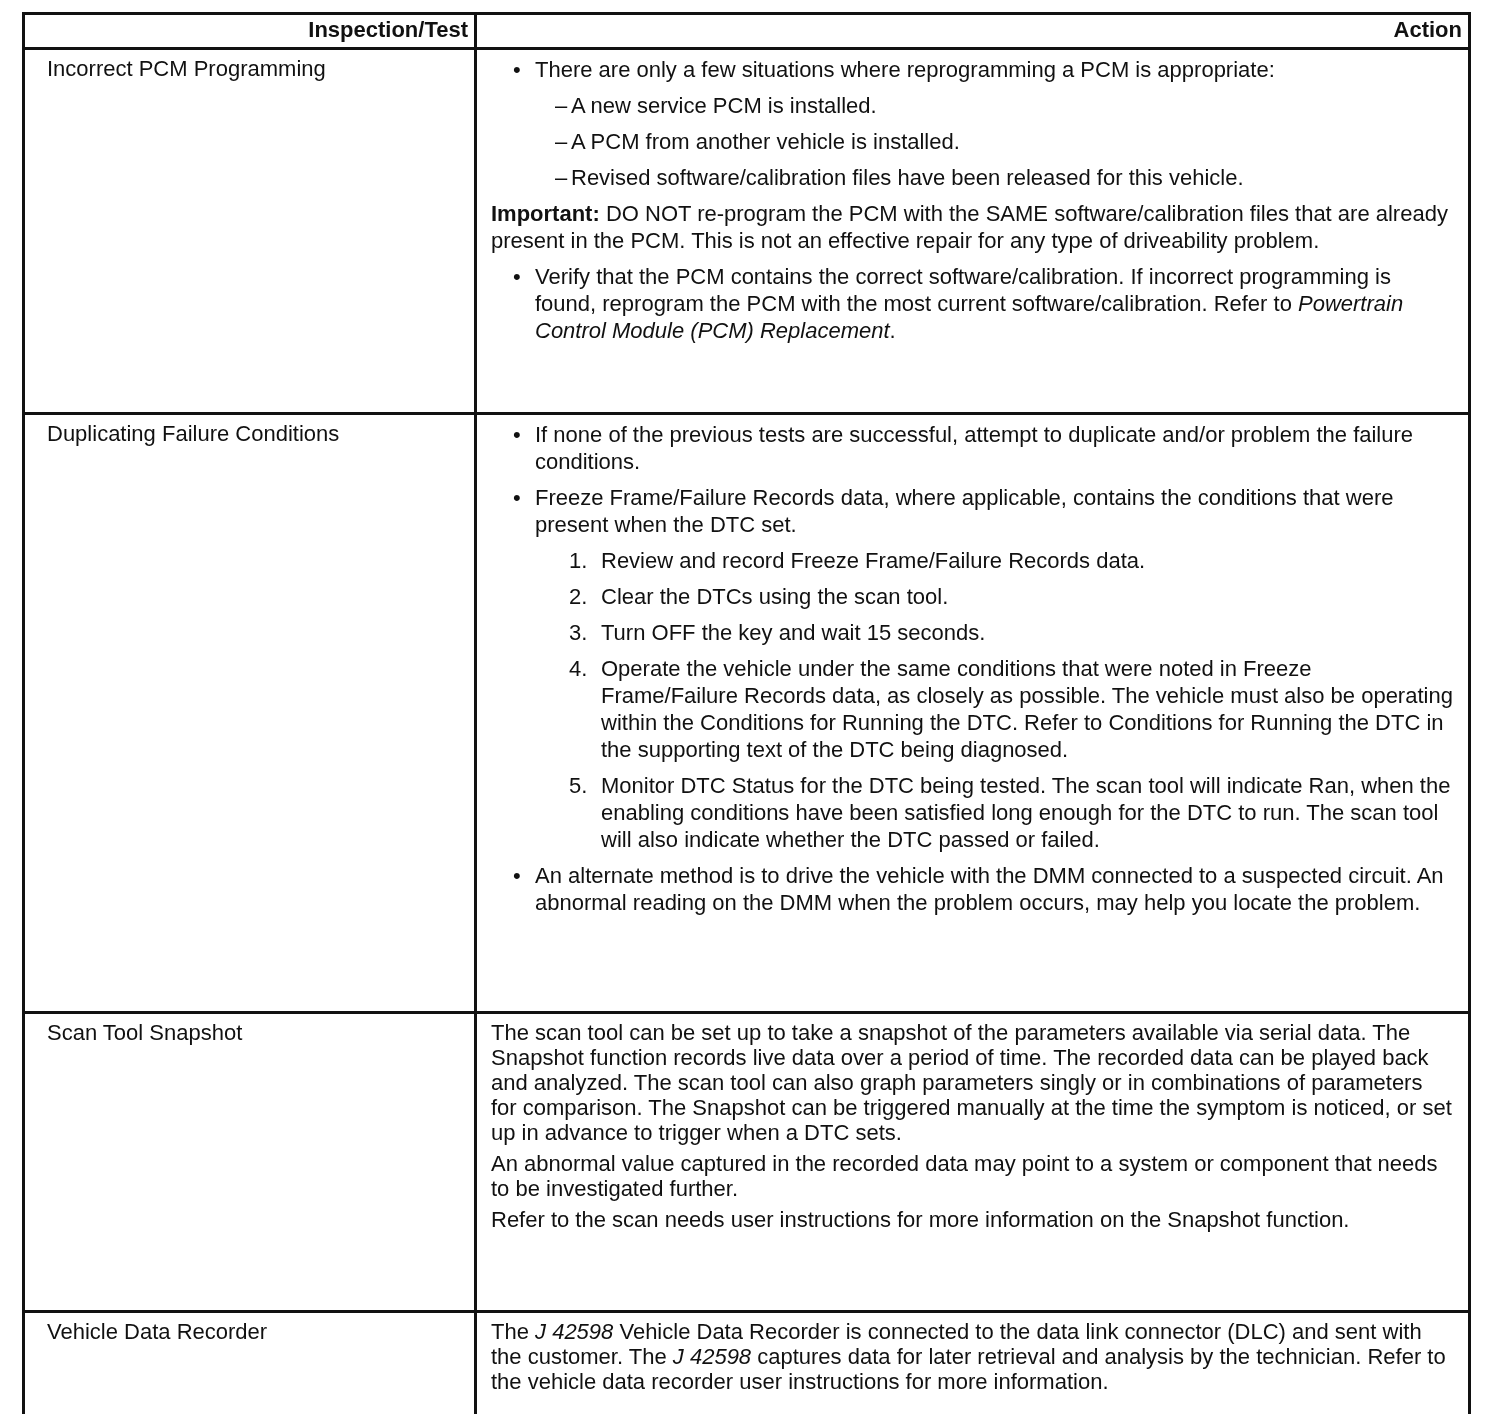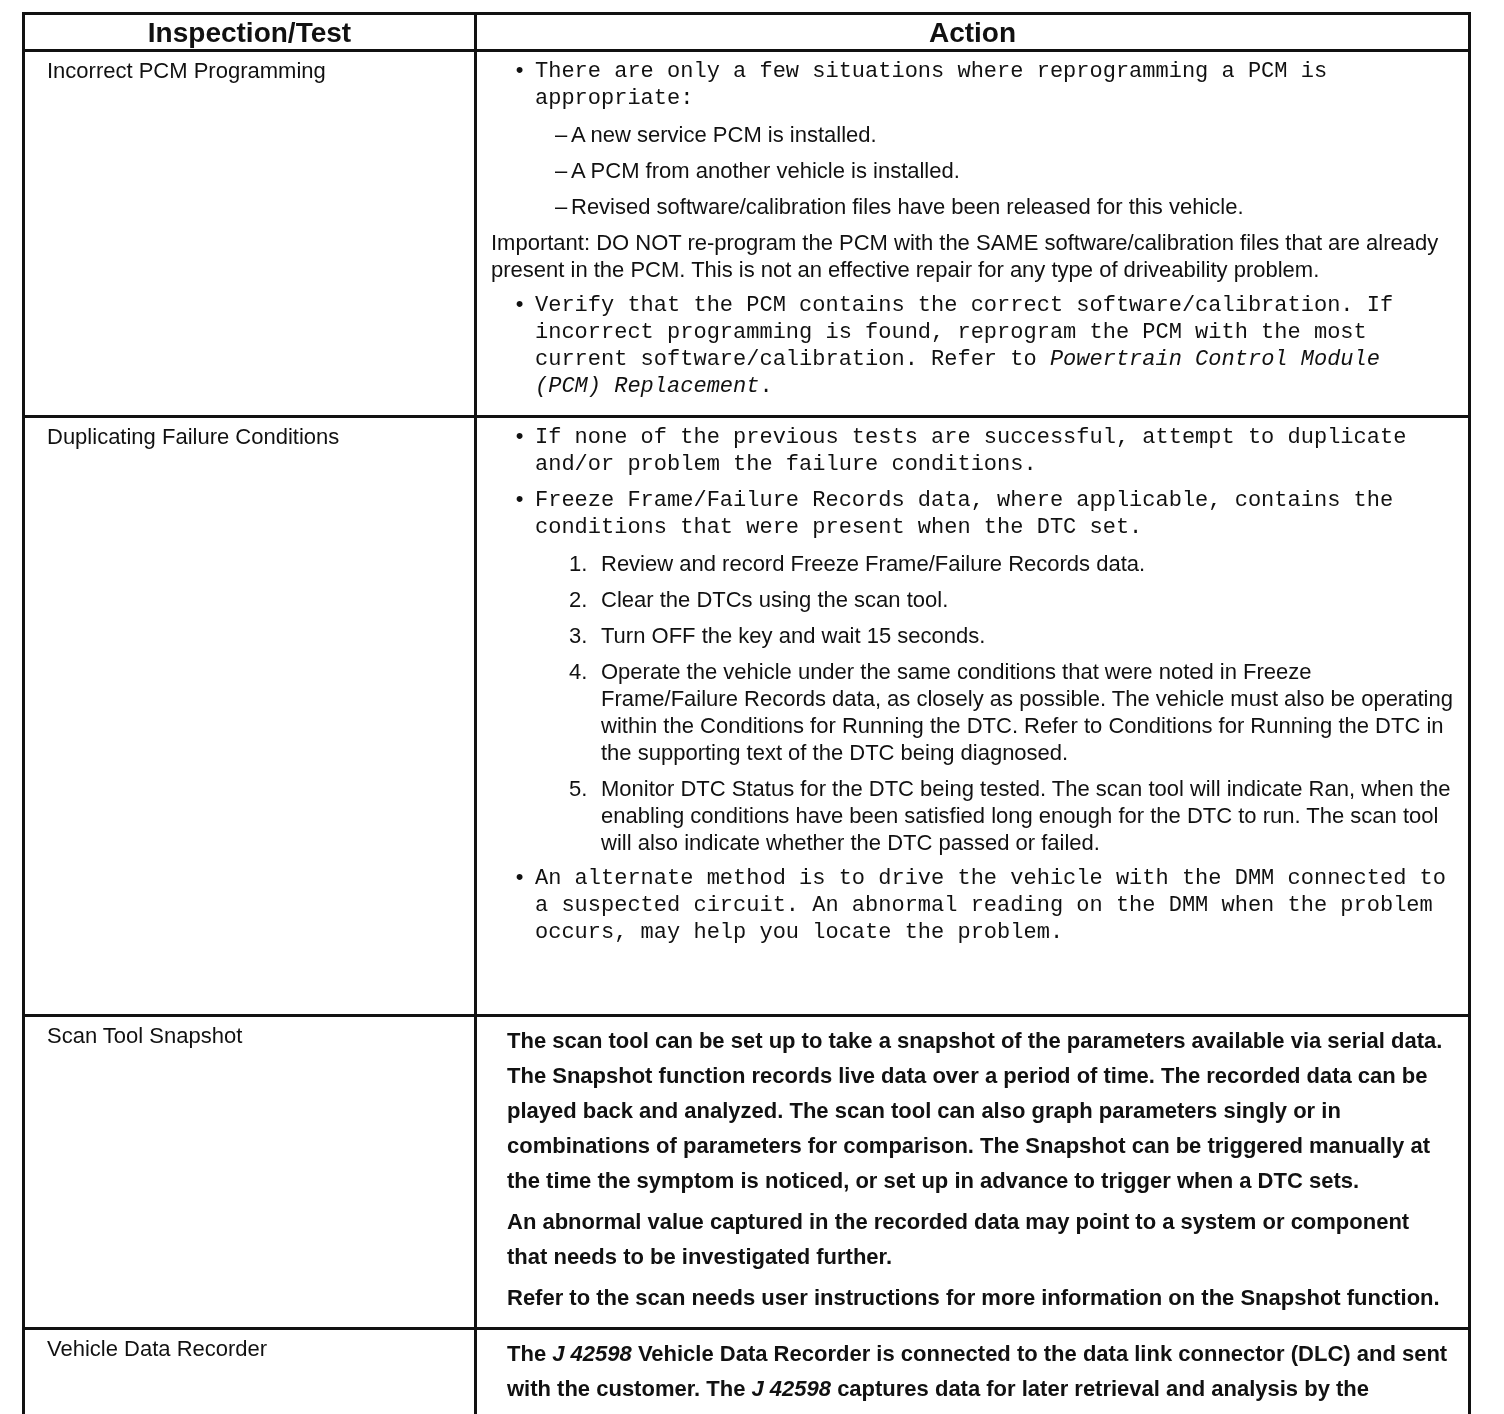--- a/index.html
+++ b/index.html
@@ -23,41 +23,40 @@
     width: 1446px;
     border-collapse: collapse;
     table-layout: fixed;
   }
   .doc-table th, .doc-table td {
     border: 3px solid #111111;
     vertical-align: top;
   }
   .doc-table th {
     font-weight: bold;
-    text-align: center;
+    text-align: right;
     height: 30px;
     padding: 2px 6px 0 6px;
-    font-size: 28px;
+    font-size: 22px;
   }
   .col-left { width: 452px; }
   .col-right { width: 994px; }
   td.left-cell {
     padding: 6px 8px 0 22px;
     line-height: 26px;
     margin-top: 24px;
   }
   td.right-cell {
     padding: 6px 14px 6px 14px;
     line-height: 27px;
   }
   .bullet {
     position: relative;
     padding-left: 44px;
     margin: 0 0 9px 0;
-    font-family: Liberation Mono, monospace;
   }
   .bullet::before {
     content: "•";
     position: absolute;
     left: 22px;
     top: 0;
   }
   .dash {
     position: relative;
     padding-left: 80px;
@@ -73,22 +72,22 @@
     padding-left: 110px;
     margin: 0 0 9px 0;
   }
   .num .n {
     position: absolute;
     left: 78px;
   }
   .para {
     margin: 0 0 9px 0;
   }
-  .para-tight { margin: 0 0 6px 16px; line-height: 35px; font-weight: bold; }
-  .important-label { font-weight: normal; margin-top: 28px; }
+  .para-tight { margin: 0 0 6px 0; line-height: 25px; }
+  .important-label { font-weight: bold; margin-top: 28px; }
   .ital { font-style: italic; }
   tr.row-pcm td { height: 350px; }
   tr.row-dup td { height: 584px; }
   tr.row-snap td { height: 284px; }
   tr.row-vdr td { height: 112px; }
 </style>
 </head>
 <body>
 
 <table class="doc-table">

